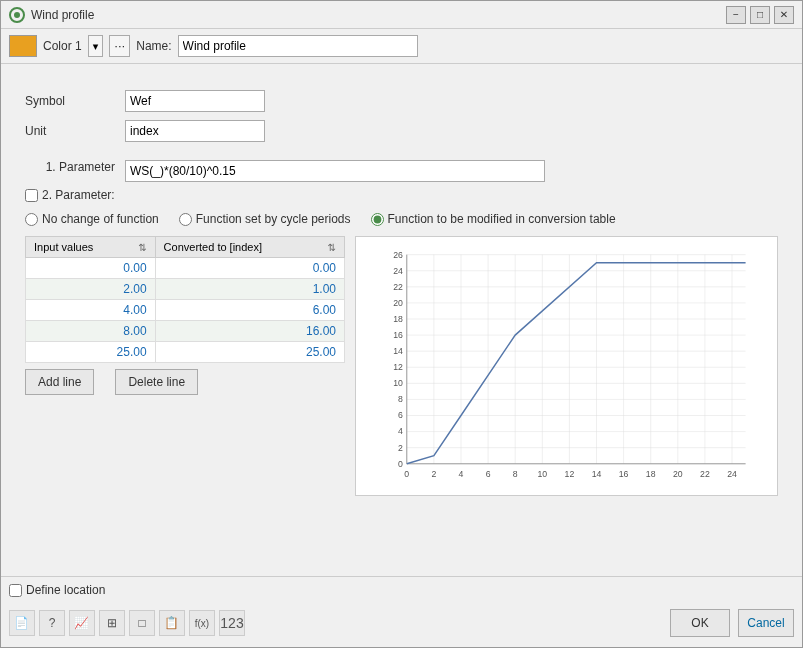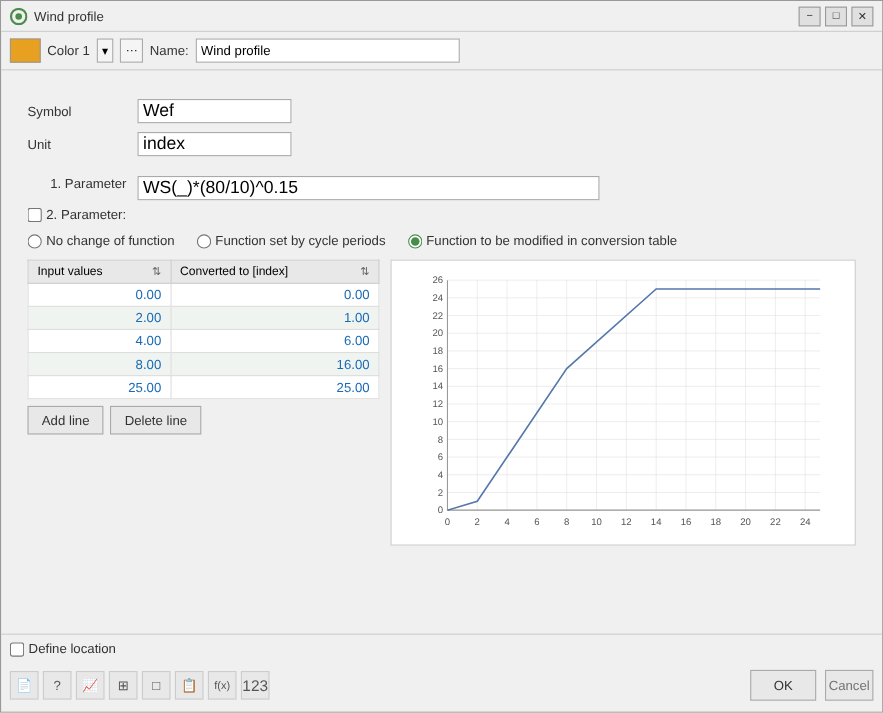--- a/index.html
+++ b/index.html
@@ -109,21 +109,21 @@
     .form-label {
       width: 100px;
       font-size: 12px;
       color: #333;
     }
     
     .form-input {
       height: 22px;
       border: 1px solid #aaa;
       padding: 0 4px;
-      font-size: 16px;
+      font-size: 12px;
       width: 140px;
       background: white;
     }
     
     .form-input-wide {
       width: 420px;
     }
     
     .param-row {
       display: flex;
@@ -197,21 +197,21 @@
     }
     
     .data-table tr:nth-child(odd) td {
       background: white;
     }
     
     .td-blue { color: #1a6bb5; }
     
     .table-buttons {
       display: flex;
-      gap: 6px;
+      gap: 21px;
       margin-top: 6px;
     }
     
     .action-btn {
       height: 26px;
       padding: 0 12px;
       border: 1px solid #aaa;
       background: #e8e8e8;
       cursor: pointer;
       font-size: 12px;
@@ -281,26 +281,26 @@
       width: 60px;
       background: #e8e8e8;
       border: 1px solid #aaa;
       cursor: pointer;
       font-size: 12px;
       color: #333;
     }
     
     .cancel-btn {
       height: 28px;
-      width: 44px;
+      width: 56px;
       background: #e8e8e8;
       border: 1px solid #aaa;
       cursor: pointer;
       font-size: 12px;
-      color: #737373;
+      color: #0369a1;
     }
     
     .th-with-icon {
       display: flex;
       align-items: center;
       justify-content: space-between;
     }
     
     .sort-icon {
       font-size: 10px;

